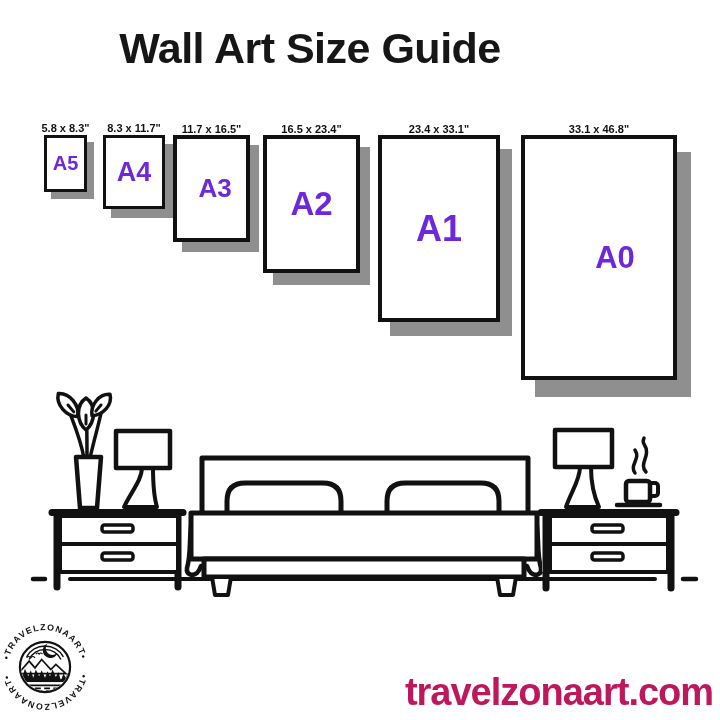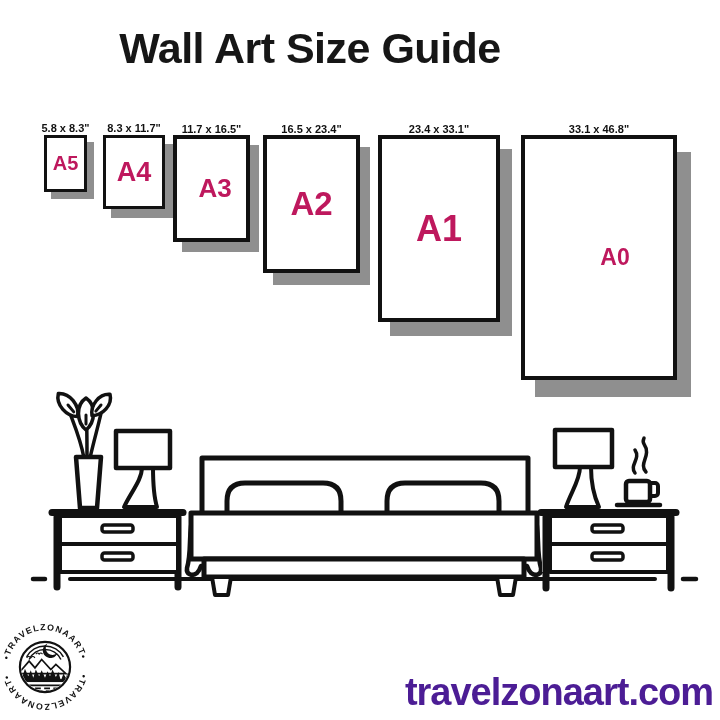--- a/index.html
+++ b/index.html
@@ -18,53 +18,53 @@
     font-size:43px; font-weight:bold; letter-spacing:-0.5px;
     color:#161616;
   }
   
   .frame {
     position:absolute;
     background:#ffffff;
     border:3px solid #111111;
     display:flex; align-items:center; justify-content:center;
   }
-  .frame .letter { font-weight:bold; color:#be185d;text-align:right; }
+  .frame .letter { font-weight:bold; color:#6d28d9;text-align:right; }
   .frame .dim-label {
     position:absolute;
     bottom:calc(100% + 4px); left:-30px; right:-30px;
     text-align:center; white-space:nowrap;
     font-size:11px; font-weight:bold; color:#111111;
   }
   .f0 { left:44px;  top:135px; width:43px;  height:57px;  box-shadow:7px 7px 0 0 #8f8f8f; }
   .f0 .letter { font-size:20px; }
   .f1 { left:103px; top:135px; width:62px;  height:74px;  box-shadow:8px 9px 0 0 #8f8f8f; }
   .f1 .letter { font-size:27px; }
   .f2 { left:173px; top:135px; width:77px;  height:107px; border-width:4px; box-shadow:9px 10px 0 0 #8f8f8f; }
   .f2 .letter { font-size:26px;margin-left:7px; }
   .f3 { left:263px; top:135px; width:97px;  height:138px; border-width:4px; box-shadow:10px 12px 0 0 #8f8f8f; }
   .f3 .letter { font-size:33px; }
   .f4 { left:378px; top:135px; width:122px; height:187px; border-width:4px; box-shadow:12px 14px 0 0 #8f8f8f; }
   .f4 .letter { font-size:36px; }
   .f5 { left:521px; top:135px; width:156px; height:245px; border-width:4px; box-shadow:14px 17px 0 0 #8f8f8f; }
-  .f5 .letter { font-size:23px;margin-left:32px; }
+  .f5 .letter { font-size:31px;margin-left:32px; }
   
   .bedroom { position:absolute; left:0; top:378px; }
   
   .logo { position:absolute; left:-1px; top:621px; }
   .logo text {
     font-family:"Liberation Sans", sans-serif;
     font-size:10.5px; font-weight:bold; letter-spacing:1.4px; fill:#111111;
   }
   
   .website {
     position:absolute; left:398px; top:671px; width:322px;
     text-align:center;
     font-size:38px; font-weight:bold; letter-spacing:-1px;
-    color:#4c1d95;
+    color:#be185d;
   }
 </style>
 </head>
 <body>
 
 <div class="title">Wall Art Size Guide</div>
 
 <section>
   <div class="frame f0">
     <div class="dim-label">5.8 x 8.3"</div>

